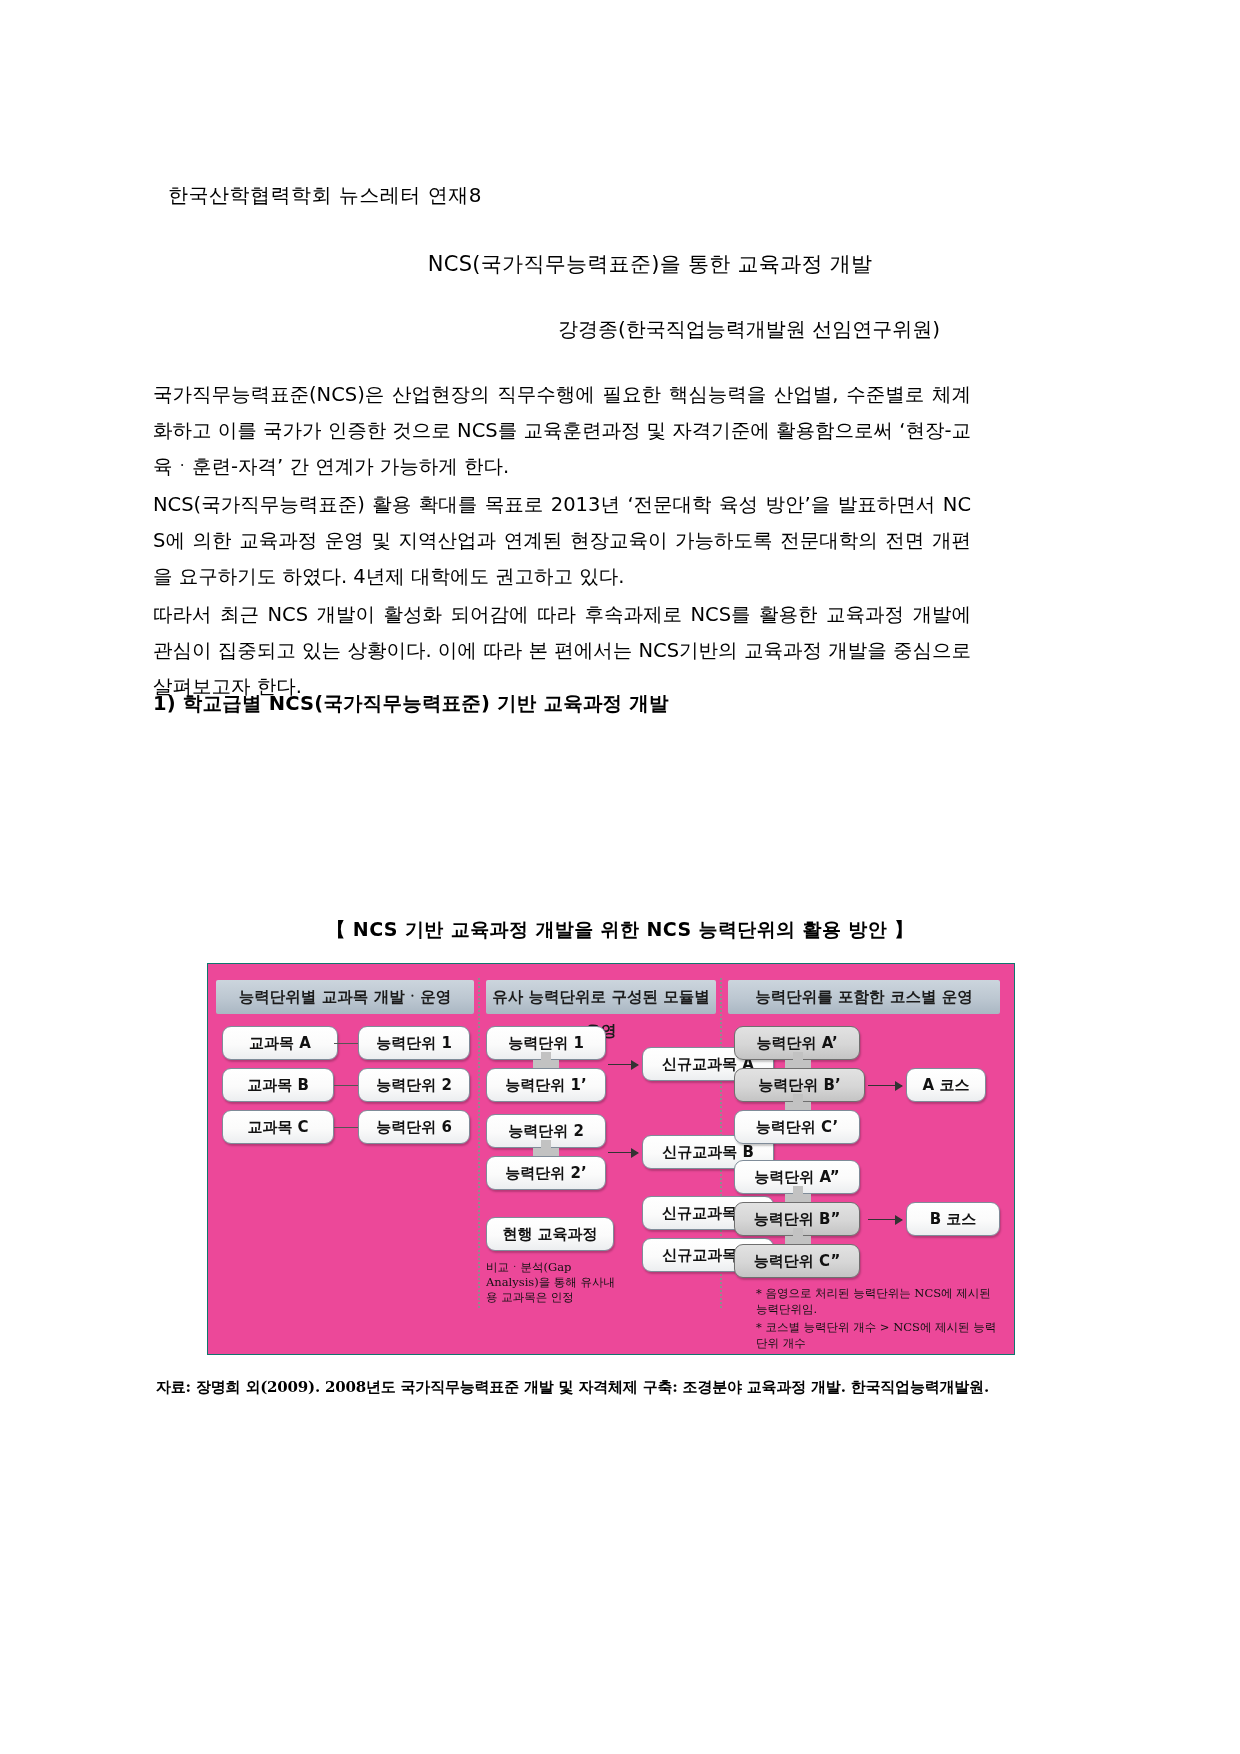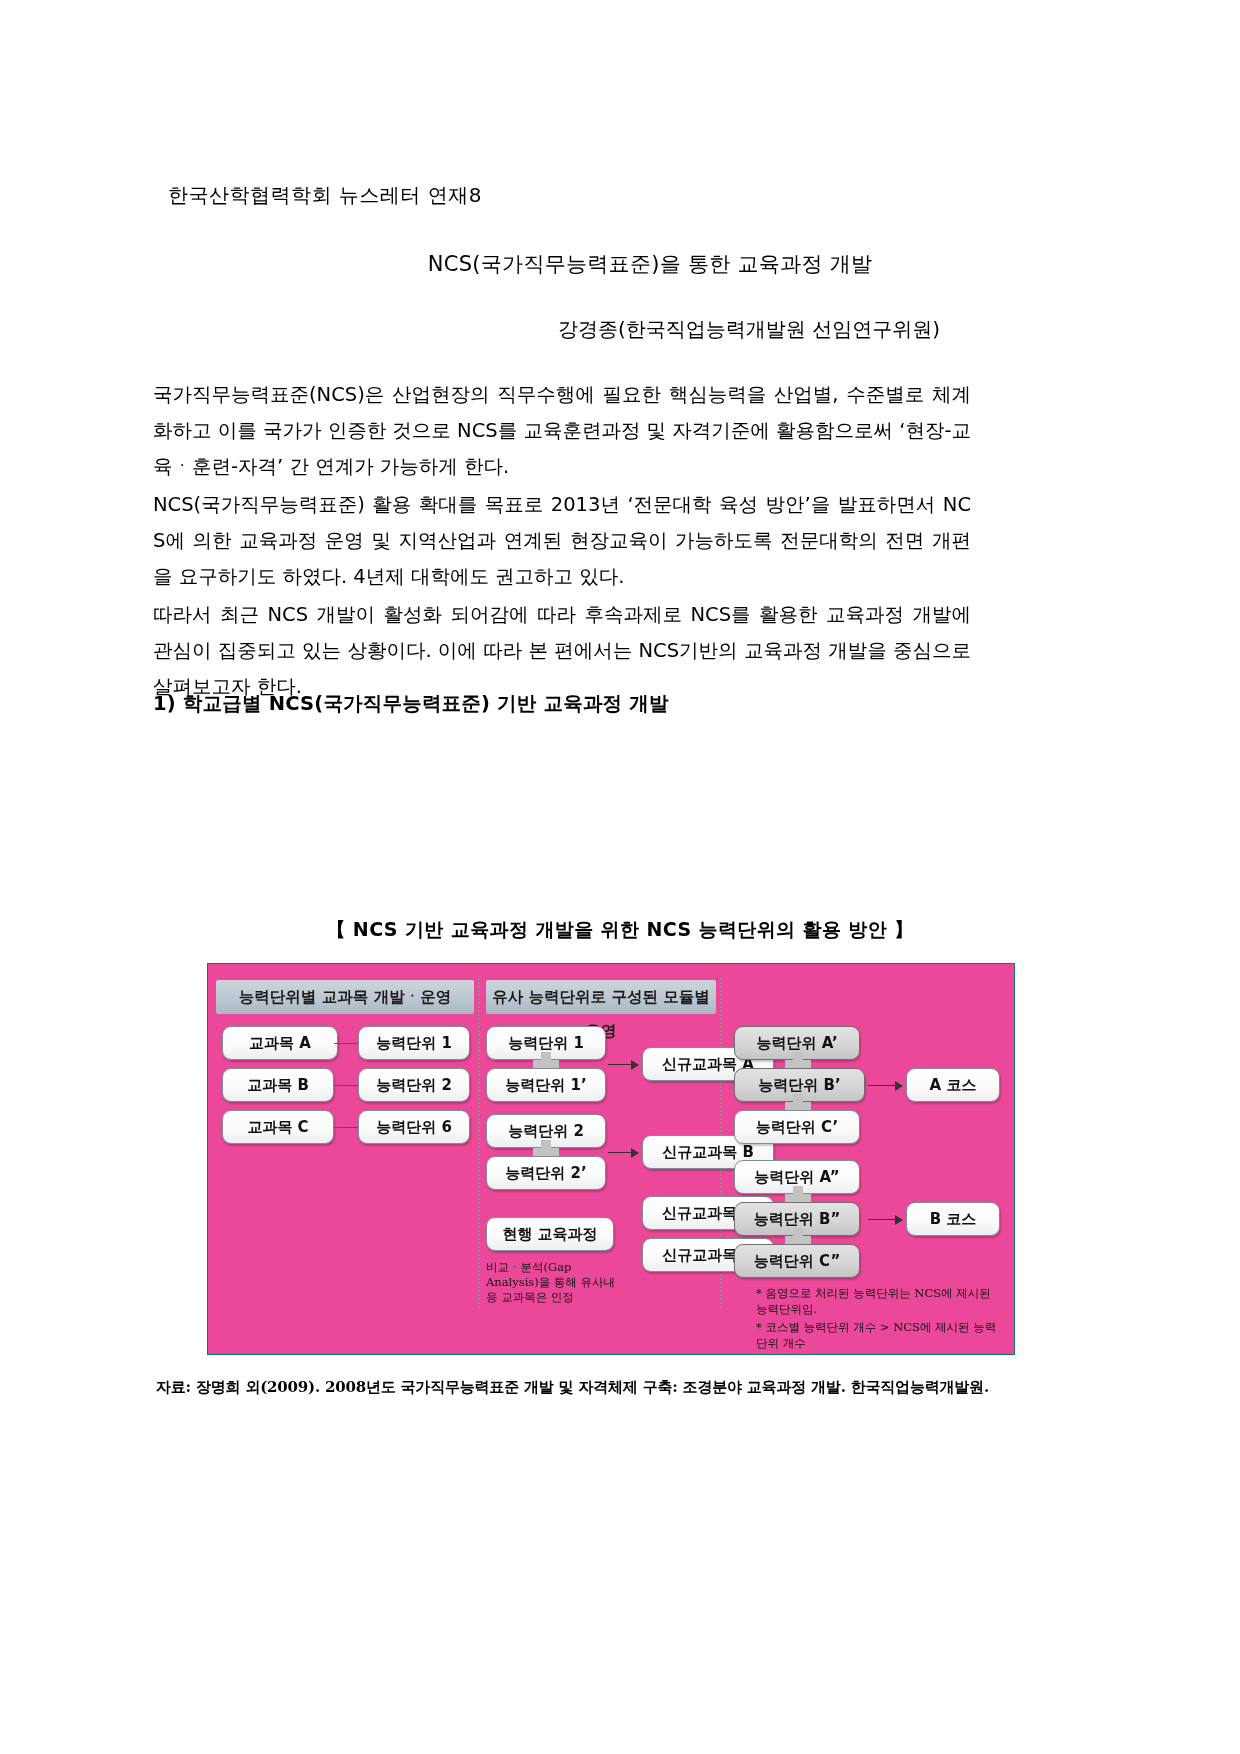--- a/index.html
+++ b/index.html
@@ -204,34 +204,35 @@
 
         <div class="node" style="left:0px; top:253px; width:128px;">현행 교육과정</div>
 
         <div class="node" style="left:156px; top:232px; width:132px;">신규교과목 A</div>
         <div class="node" style="left:156px; top:274px; width:132px;">신규교과목 B</div>
 
         <div class="note-small" style="left:0px; top:296px; width:130px;">비교ㆍ분석(Gap Analysis)을 통해 유사내용 교과목은 인정</div>
       </div>
 
       <div class="col colC">
+        <div class="col-head">능력단위를 포함한 코스별 운영</div>
 
         <div class="node shaded" style="left:6px; top:62px; width:126px;">능력단위 A’</div>
         <div class="plus-shape" style="left:57px; top:88px;">
           <div class="bar-h"></div>
             <div class="bar-v"></div>
         </div>
         <div class="node shaded" style="left:6px; top:104px; width:131px;">능력단위 B’</div>
         <div class="plus-shape" style="left:57px; top:130px;">
           <div class="bar-h"></div>
             <div class="bar-v"></div>
         </div>
         <div class="node" style="left:6px; top:146px; width:126px;">능력단위 C’</div>
 
-        <div class="node" style="left:178px; top:104px; width:94px;">A 코스</div>
+        <div class="node" style="left:178px; top:104px; width:80px;">A 코스</div>
         <div class="arrow" style="left:140px; top:121px; width:34px;"></div>
 
         <div class="node" style="left:6px; top:196px; width:126px;">능력단위 A”</div>
         <div class="plus-shape" style="left:57px; top:222px;">
           <div class="bar-h"></div>
             <div class="bar-v"></div>
         </div>
         <div class="node shaded" style="left:6px; top:238px; width:126px;">능력단위 B”</div>
         <div class="plus-shape" style="left:57px; top:264px;">
           <div class="bar-h"></div>

